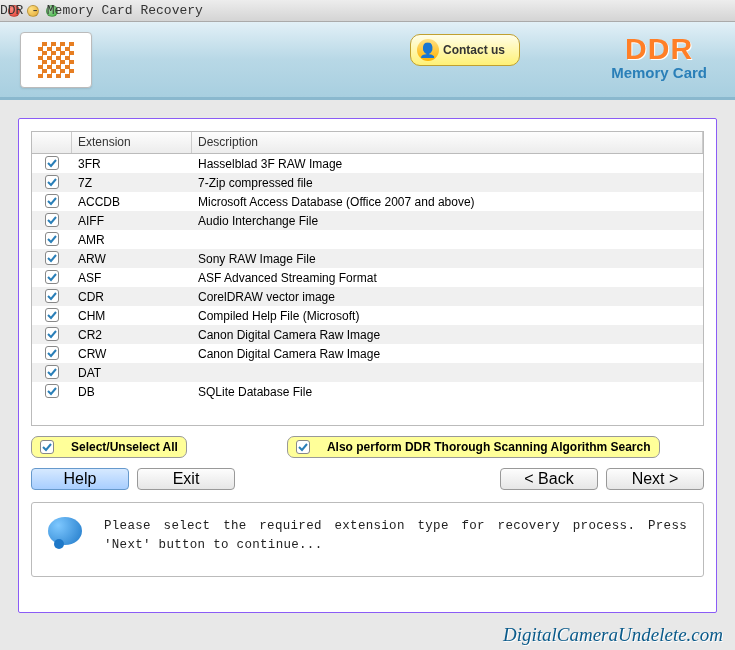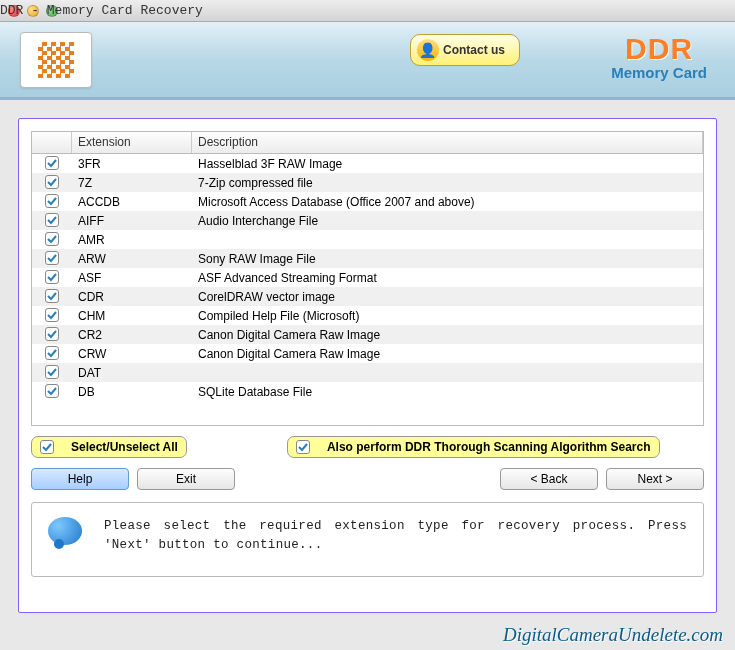--- a/index.html
+++ b/index.html
@@ -32,21 +32,21 @@
 .row:nth-child(even) { background: #f0f0f0; }
 .cell-chk { width: 40px; text-align: center; }
 .cell-ext { width: 120px; padding-left: 6px; }
 .cell-desc { flex: 1; padding-left: 6px; }
 .chk { width: 14px; height: 14px; border: 1px solid #888; border-radius: 3px; background: #fff; display: inline-flex; align-items: center; justify-content: center; }
 .chk svg { width: 12px; height: 12px; }
 .options-row { display: flex; margin-top: 10px; gap: 100px; }
 .opt { background: #ffff99; border: 1px solid #999; border-radius: 7px; padding: 3px 8px; display: flex; align-items: center; gap: 17px; font-size: 12px; font-weight: bold; }
 .btn-row { display: flex; margin-top: 10px; gap: 8px; }
 .btn-row .spacer { flex: 1; }
-.mac-btn { min-width: 98px; height: 22px; border: 1px solid #999; border-radius: 4px; background: linear-gradient(#fdfdfd, #e6e6e6); font-size: 12px; text-align: center; line-height: 20px; cursor: pointer; }
+.mac-btn { min-width: 98px; height: 22px; border: 1px solid #999; border-radius: 4px; background: linear-gradient(#fdfdfd, #e6e6e6); font-size: 16px; text-align: center; line-height: 20px; cursor: pointer; }
 .mac-btn.primary { background: linear-gradient(#d6e9ff, #a8ceff); border-color: #6699cc; }
 .info-box { border: 1px solid #bbb; border-radius: 3px; margin-top: 12px; padding: 14px 16px; display: flex; gap: 22px; align-items: flex-start; height: 75px; }
 .bubble { width: 34px; height: 28px; background: radial-gradient(circle at 30% 30%, #7ec8ff, #1e78c8); border-radius: 50%; position: relative; flex-shrink: 0; }
 .bubble::after { content: ''; position: absolute; bottom: -4px; left: 6px; width: 10px; height: 10px; background: #1e78c8; border-radius: 50%; transform: rotate(45deg); }
 .info-text { font-family: "Courier New", monospace; font-size: 12.5px; line-height: 1.5; color: #222; letter-spacing: 0.3px; text-align: justify; }
 .footer-link { position: absolute; right: 12px; bottom: 4px; font-size: 19px; font-style: italic; color: #0a5a8a; font-family: Georgia, serif; text-shadow: 1px 1px 0 #fff; }
 </style>
 </head>
 <body>
 

